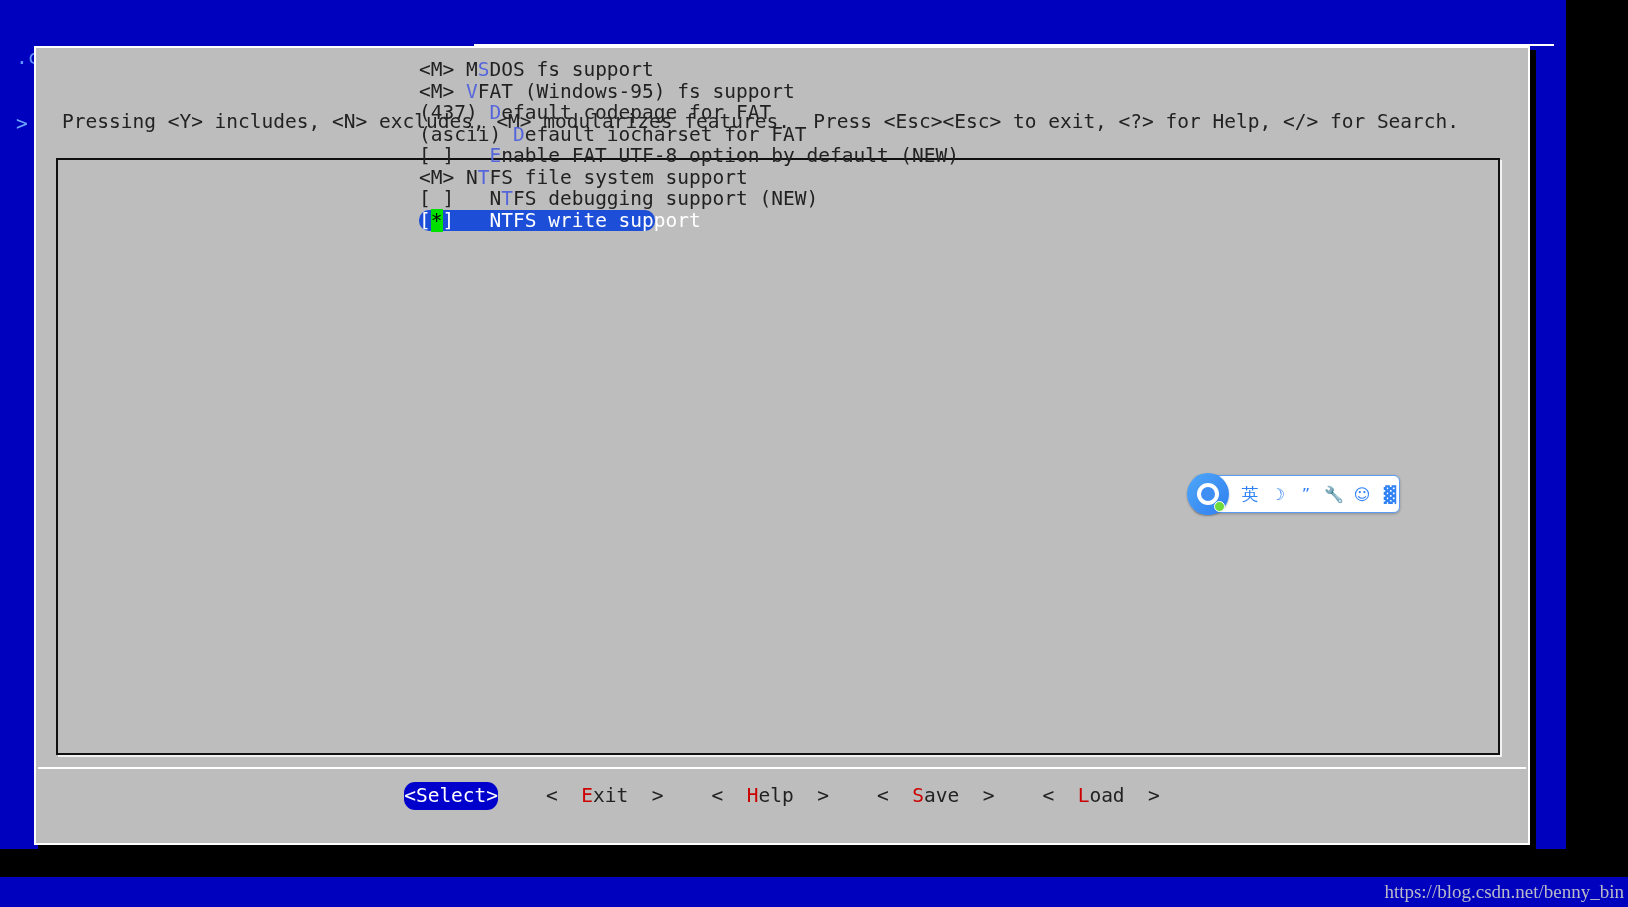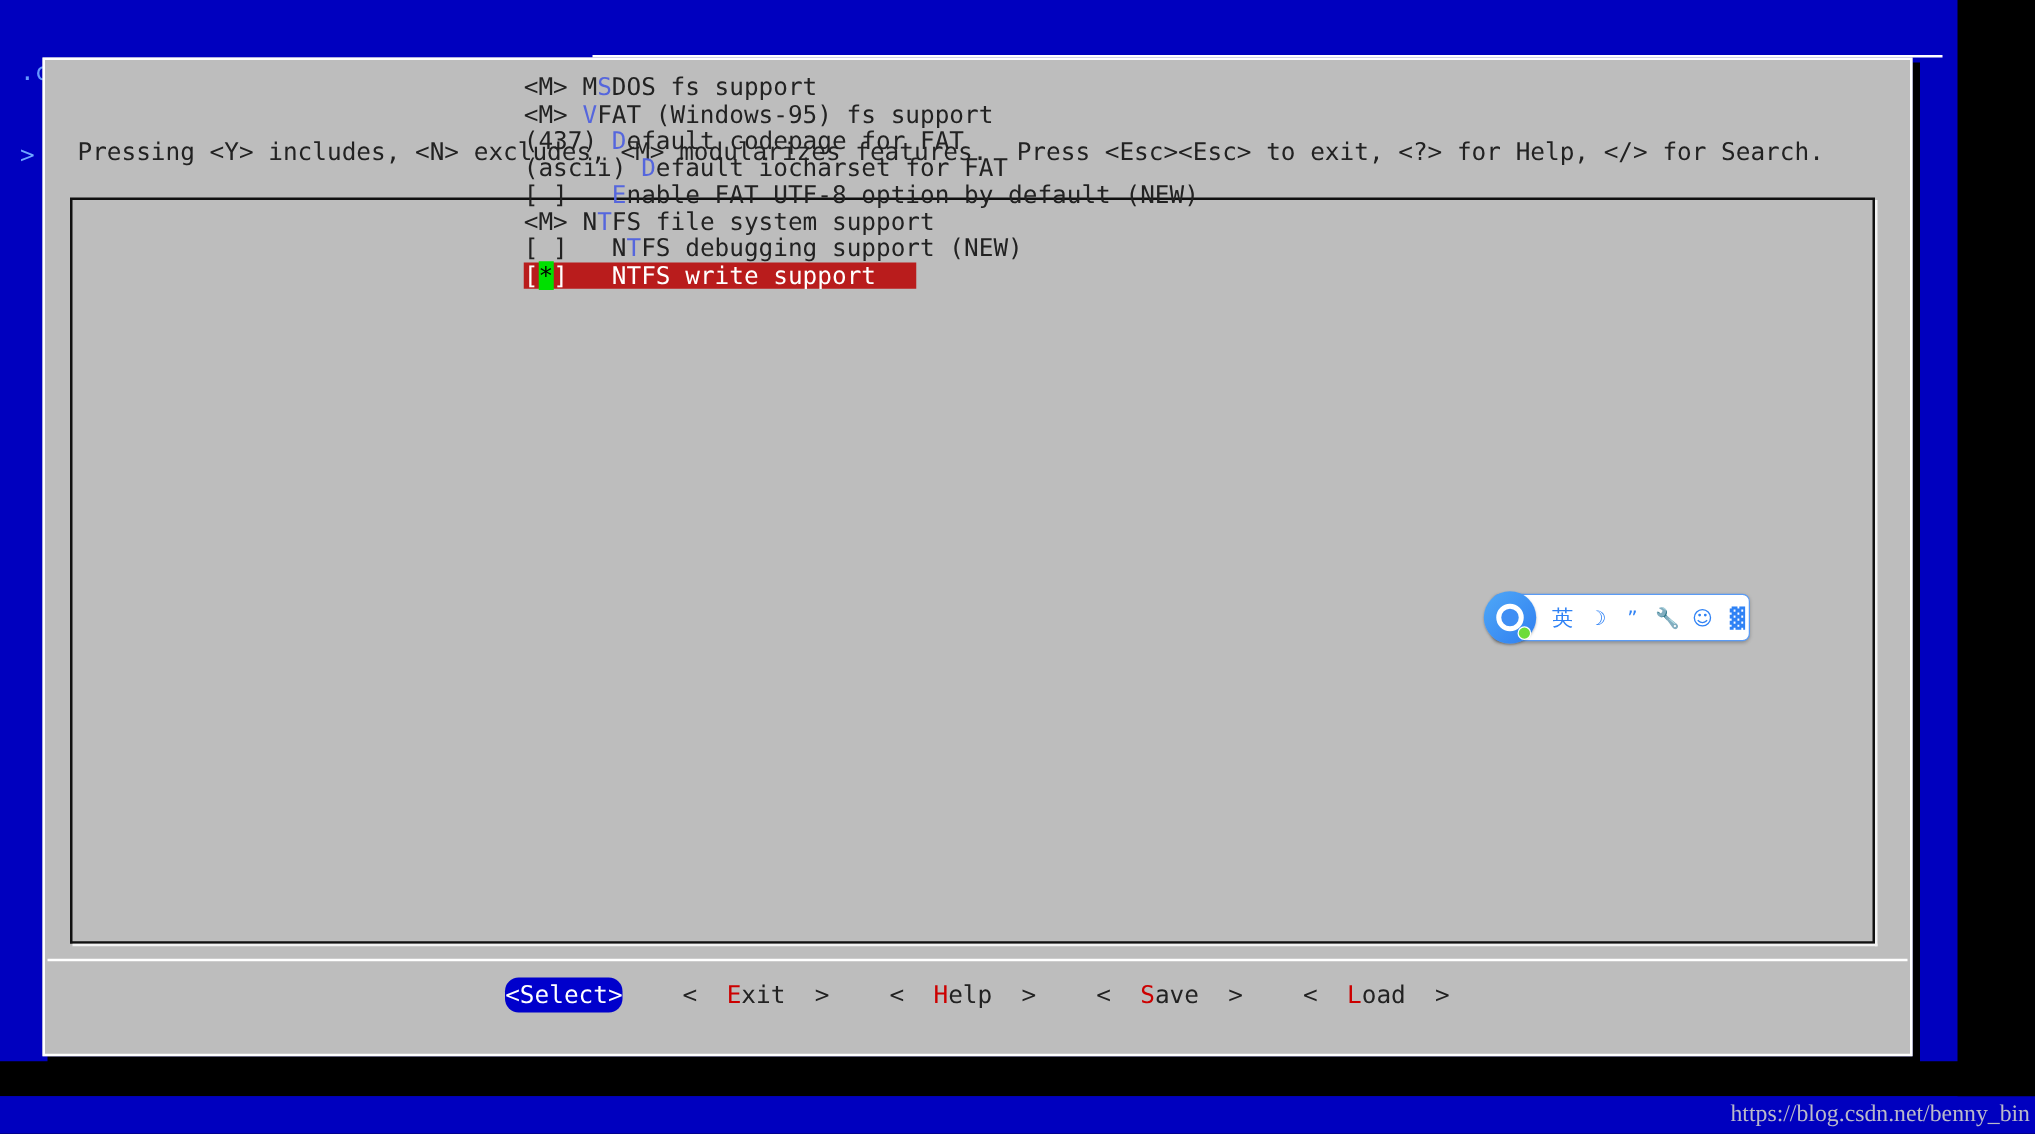--- a/index.html
+++ b/index.html
@@ -143,23 +143,24 @@
     margin-left: 40px;
   }
   .menu-row {
     height: 21.5px;
     display: block;
     white-space: pre;
     width: 440px;
   }
   .menu-row .hot { color: #5566dd; }
   .menu-row.selected {
-    background: #b91c1c;
+    background: #1d4ed8;
     color: #ffffff;
-    width: 314px;
+    width: 236px;
+    border-radius: 10px;
   }
   .menu-row.selected .hot { color: #ffffff; }
   .star-box {
     background: #00e000;
     color: #000000;
   }
 
   
   .btn-sep {
     position: absolute;

